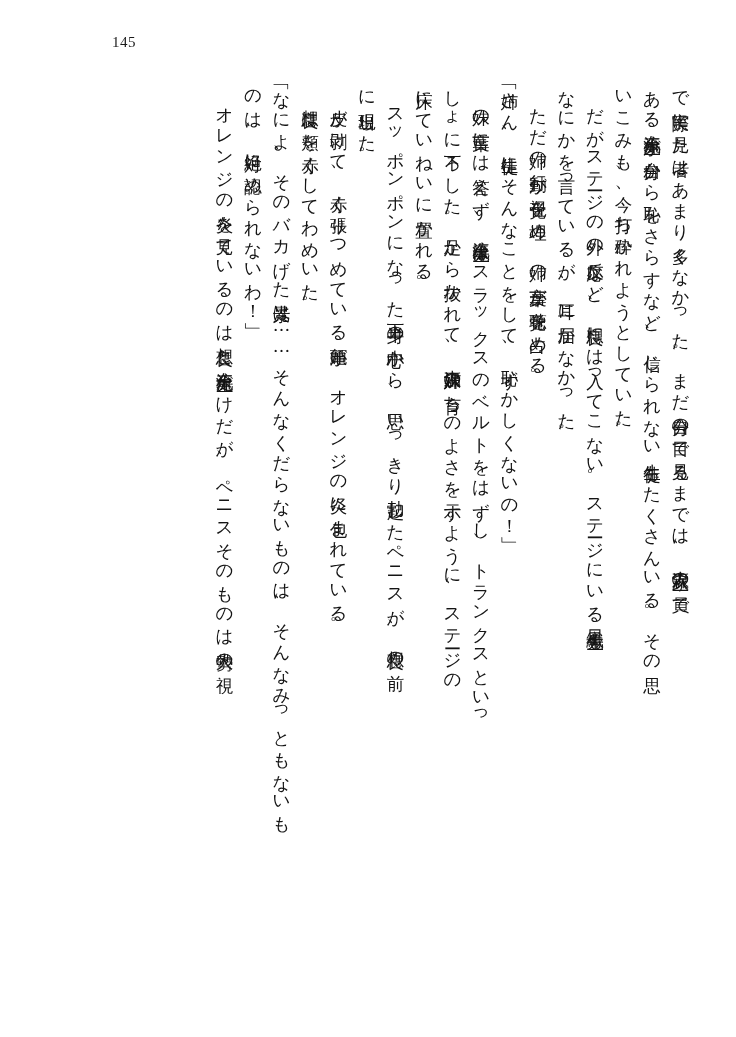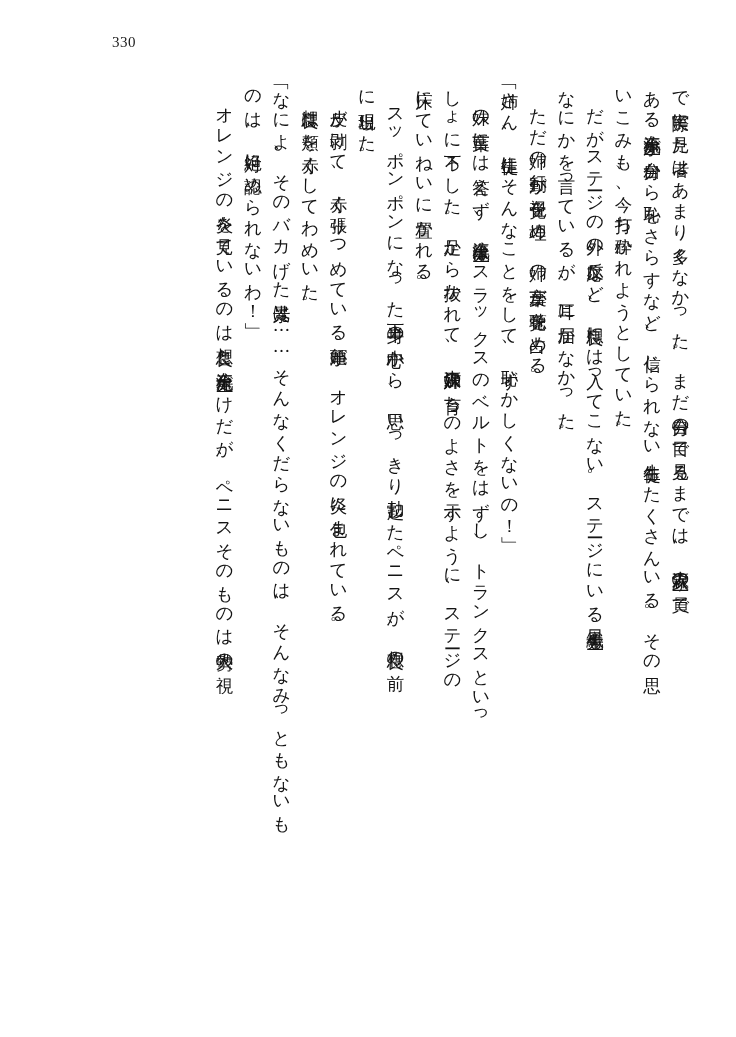--- a/index.html
+++ b/index.html
@@ -57,21 +57,21 @@
     font-family: "DejaVu Serif", "Liberation Serif", serif;
   }
   .column.indent {
     padding-top: 18px;
   }
 </style>
 </head>
 <body>
 
 <div class="page">
-  <div class="page-number">330</div>
+  <div class="page-number">145</div>
   <div class="body-text">
       <div class="column">で実際に見た者はあまり多くなかった。まだ自分の目で見るまでは、森沢家の一員で</div>
       <div class="column">ある流奈先生が自分から恥をさらすなど、信じられない生徒もたくさんいる。その思</div>
       <div class="column">いこみも、今、打ち砕かれようとしていた。</div>
       <div class="column indent">だがステージの外の反応など、想良には入ってこない。ステージにいる早織先生も</div>
       <div class="column">なにかを言っているが、耳に届かなかった。</div>
       <div class="column indent">ただ姉の行動が視覚を埋め、姉の言葉が聴覚を占める。</div>
       <div class="column">「姉さん、生徒にそんなことをして、恥ずかしくないの！」</div>
       <div class="column indent">妹の言葉には答えず、流奈先生はスラックスのベルトをはずし、トランクスといっ</div>
       <div class="column">しょに下ろした。足から抜かれて、森沢姉妹の育ちのよさを示すように、ステージの</div>

